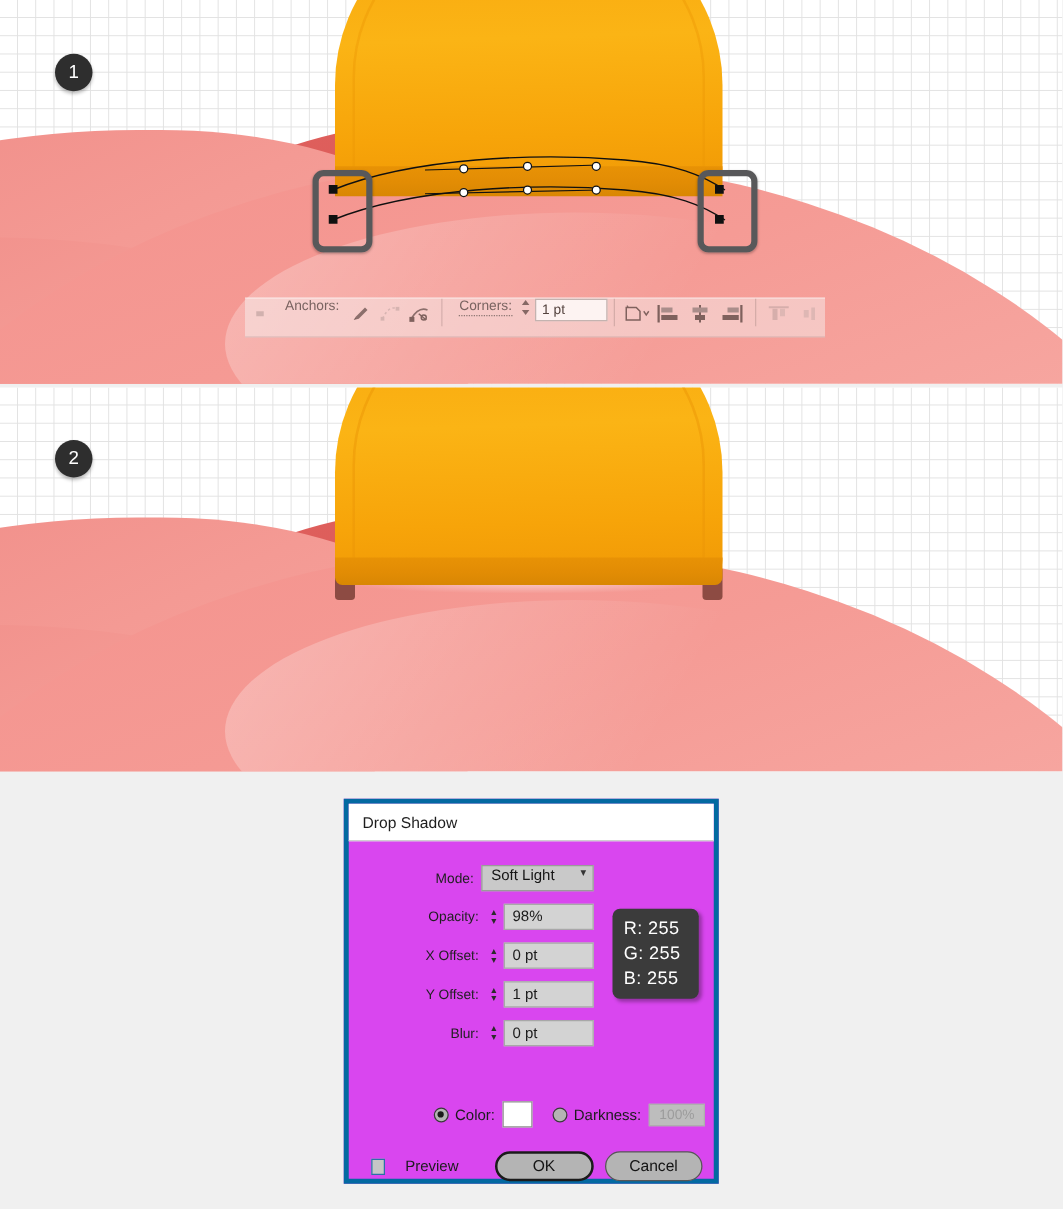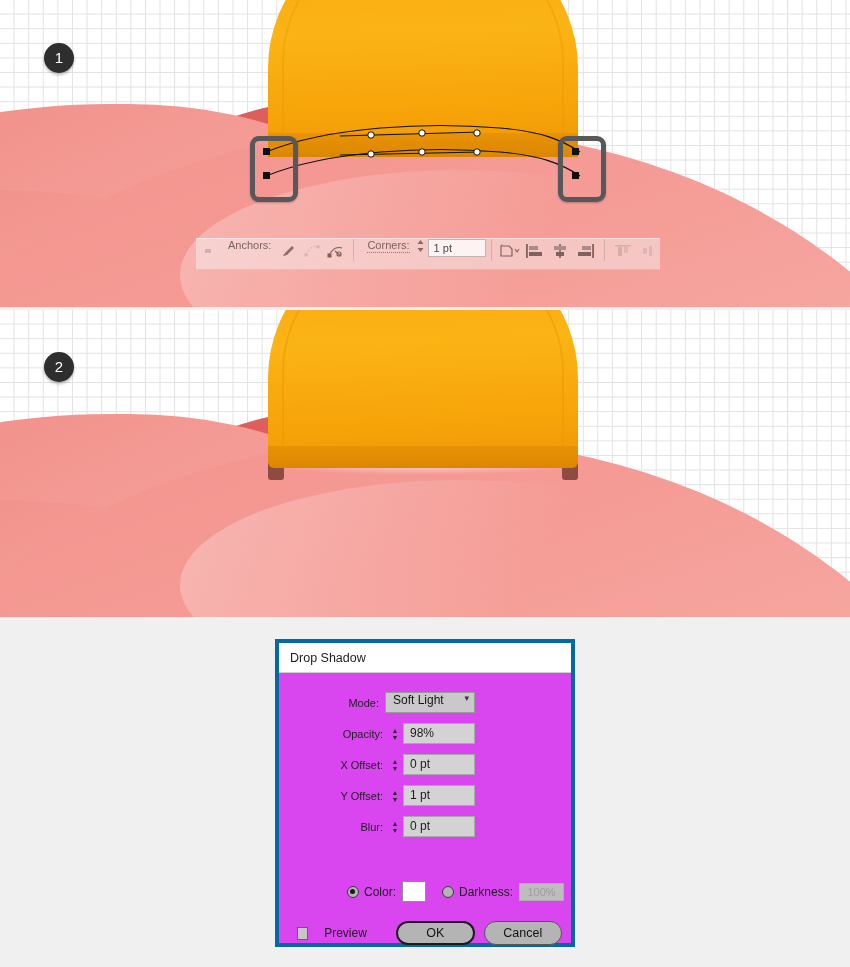--- a/index.html
+++ b/index.html
@@ -376,20 +376,25 @@
         <span class="lbl">Blur:</span>
         <div class="stepper">
           <span>▲</span>
           <span>▼</span>
         </div>
         <div class="field">0 pt</div>
       </div>
 
     </div>
 
+    <div class="rgbbox">
+      <div>R: 255</div>
+      <div>G: 255</div>
+      <div>B: 255</div>
+    </div>
 
     <div class="colorrow">
       <div class="radio on"></div>
       <span class="t">Color:</span>
       <div class="swatch"></div>
       <div class="radio"></div>
       <span class="t">Darkness:</span>
       <div class="dk-field">100%</div>
     </div>
 

